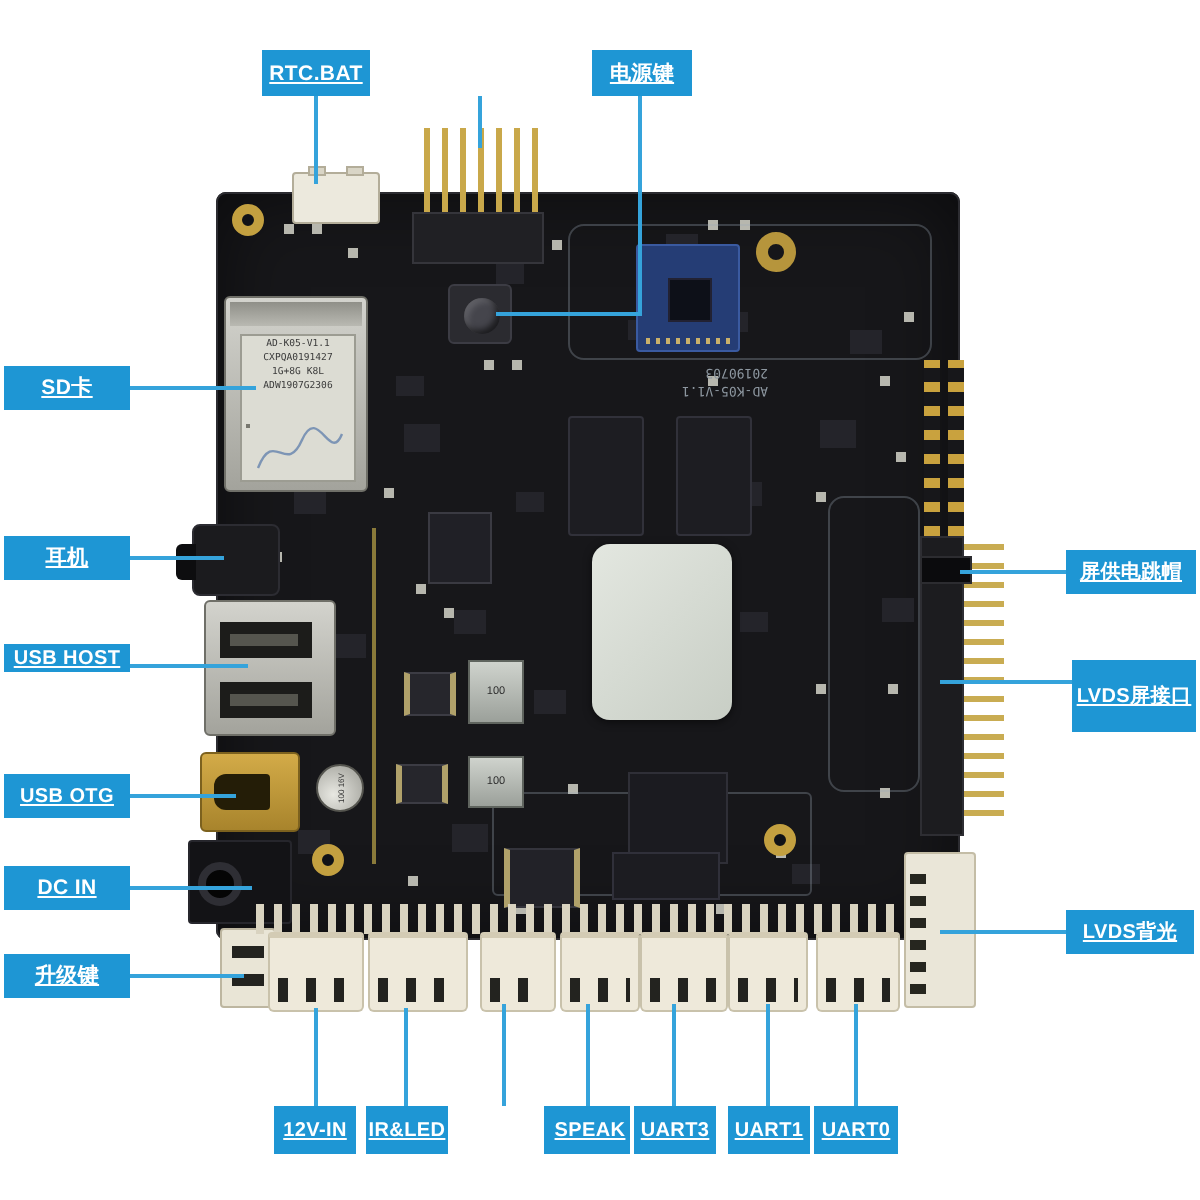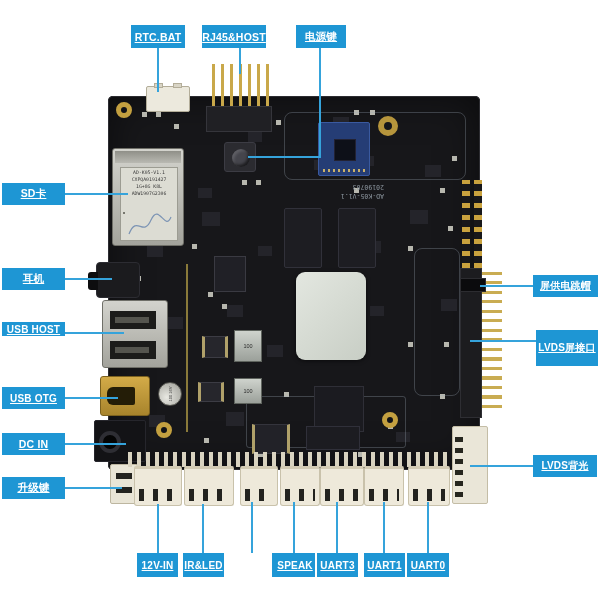--- a/index.html
+++ b/index.html
@@ -286,21 +286,20 @@
     <div class="gpads gp2"></div>
     <div class="rhdr"></div>
     <div class="rhdr-pins"></div>
     <div class="jcap"></div>
     <div class="lvdsbl">
         <i></i>
       </div>
   </div>
 
   <div class="lbl lbl-rtc">RTC.BAT</div>
-  <div class="lbl lbl-rj45">RJ45&amp;HOST</div>
   <div class="lbl lbl-power">电源键</div>
   <div class="lbl lbl-sd">SD卡</div>
   <div class="lbl lbl-ear">耳机</div>
   <div class="lbl lbl-usbhost">USB HOST</div>
   <div class="lbl lbl-usbotg">USB OTG</div>
   <div class="lbl lbl-dcin">DC IN</div>
   <div class="lbl lbl-upgrade">升级键</div>
   <div class="lbl lbl-jumper">屏供电跳帽</div>
   <div class="lbl lbl-lvds-screen">LVDS屏接口</div>
   <div class="lbl lbl-lvds-bl">LVDS背光</div>

